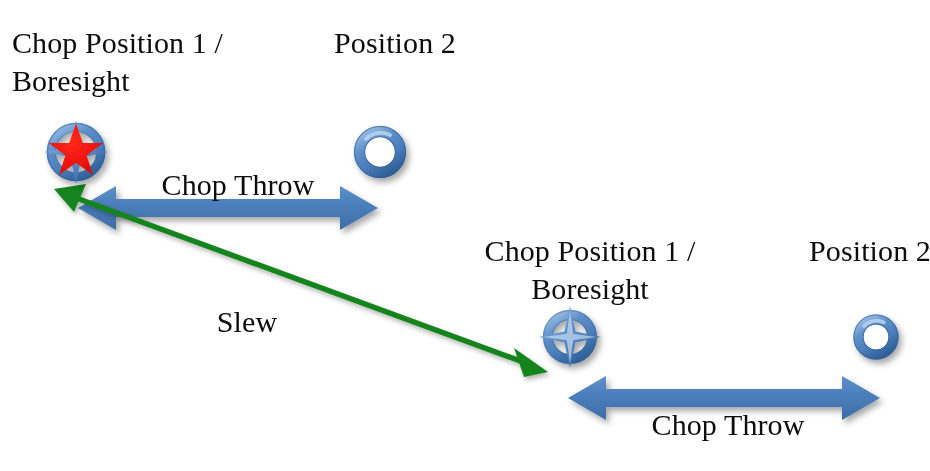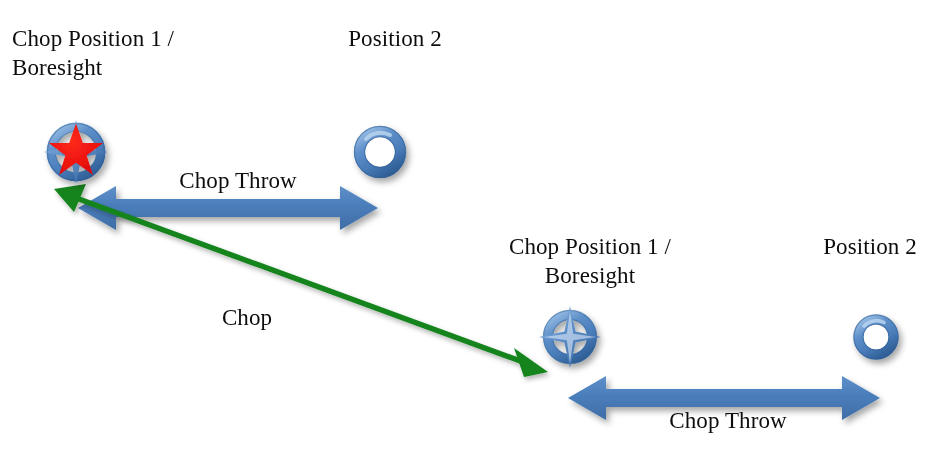--- a/index.html
+++ b/index.html
@@ -22,21 +22,21 @@
     position: absolute;
     left: 0;
     top: 0;
     width: 930px;
     height: 471px;
   }
   .label {
     position: absolute;
     color: #0d0d0d;
     font-family: "Liberation Serif", "DejaVu Serif", serif;
-    font-size: 23px;
+    font-size: 30px;
     line-height: 1.28;
     white-space: pre-line;
     letter-spacing: 0.1px;
   }
   .label.center { text-align: center; }
   .label.left { text-align: left; }
 
   #lbl-top-left  { left: 12px;  top: 24px;  width: 250px; }
   #lbl-top-right { left: 300px; top: 24px;  width: 190px; text-align: center; }
   #lbl-chop-top  { left: 148px; top: 166px; width: 180px; text-align: center; }
@@ -159,21 +159,21 @@
     </g>
   </svg>
 
   <div class="label left" id="lbl-top-left">Chop Position 1 /
 Boresight</div>
 
   <div class="label center" id="lbl-top-right">Position 2</div>
 
   <div class="label center" id="lbl-chop-top">Chop Throw</div>
 
-  <div class="label center" id="lbl-slew">Chop</div>
+  <div class="label center" id="lbl-slew">Slew</div>
 
   <div class="label center" id="lbl-bot-left">Chop Position 1 /
 Boresight</div>
 
   <div class="label center" id="lbl-bot-right">Position 2</div>
 
   <div class="label center" id="lbl-chop-bot">Chop Throw</div>
 
 </div>
 

